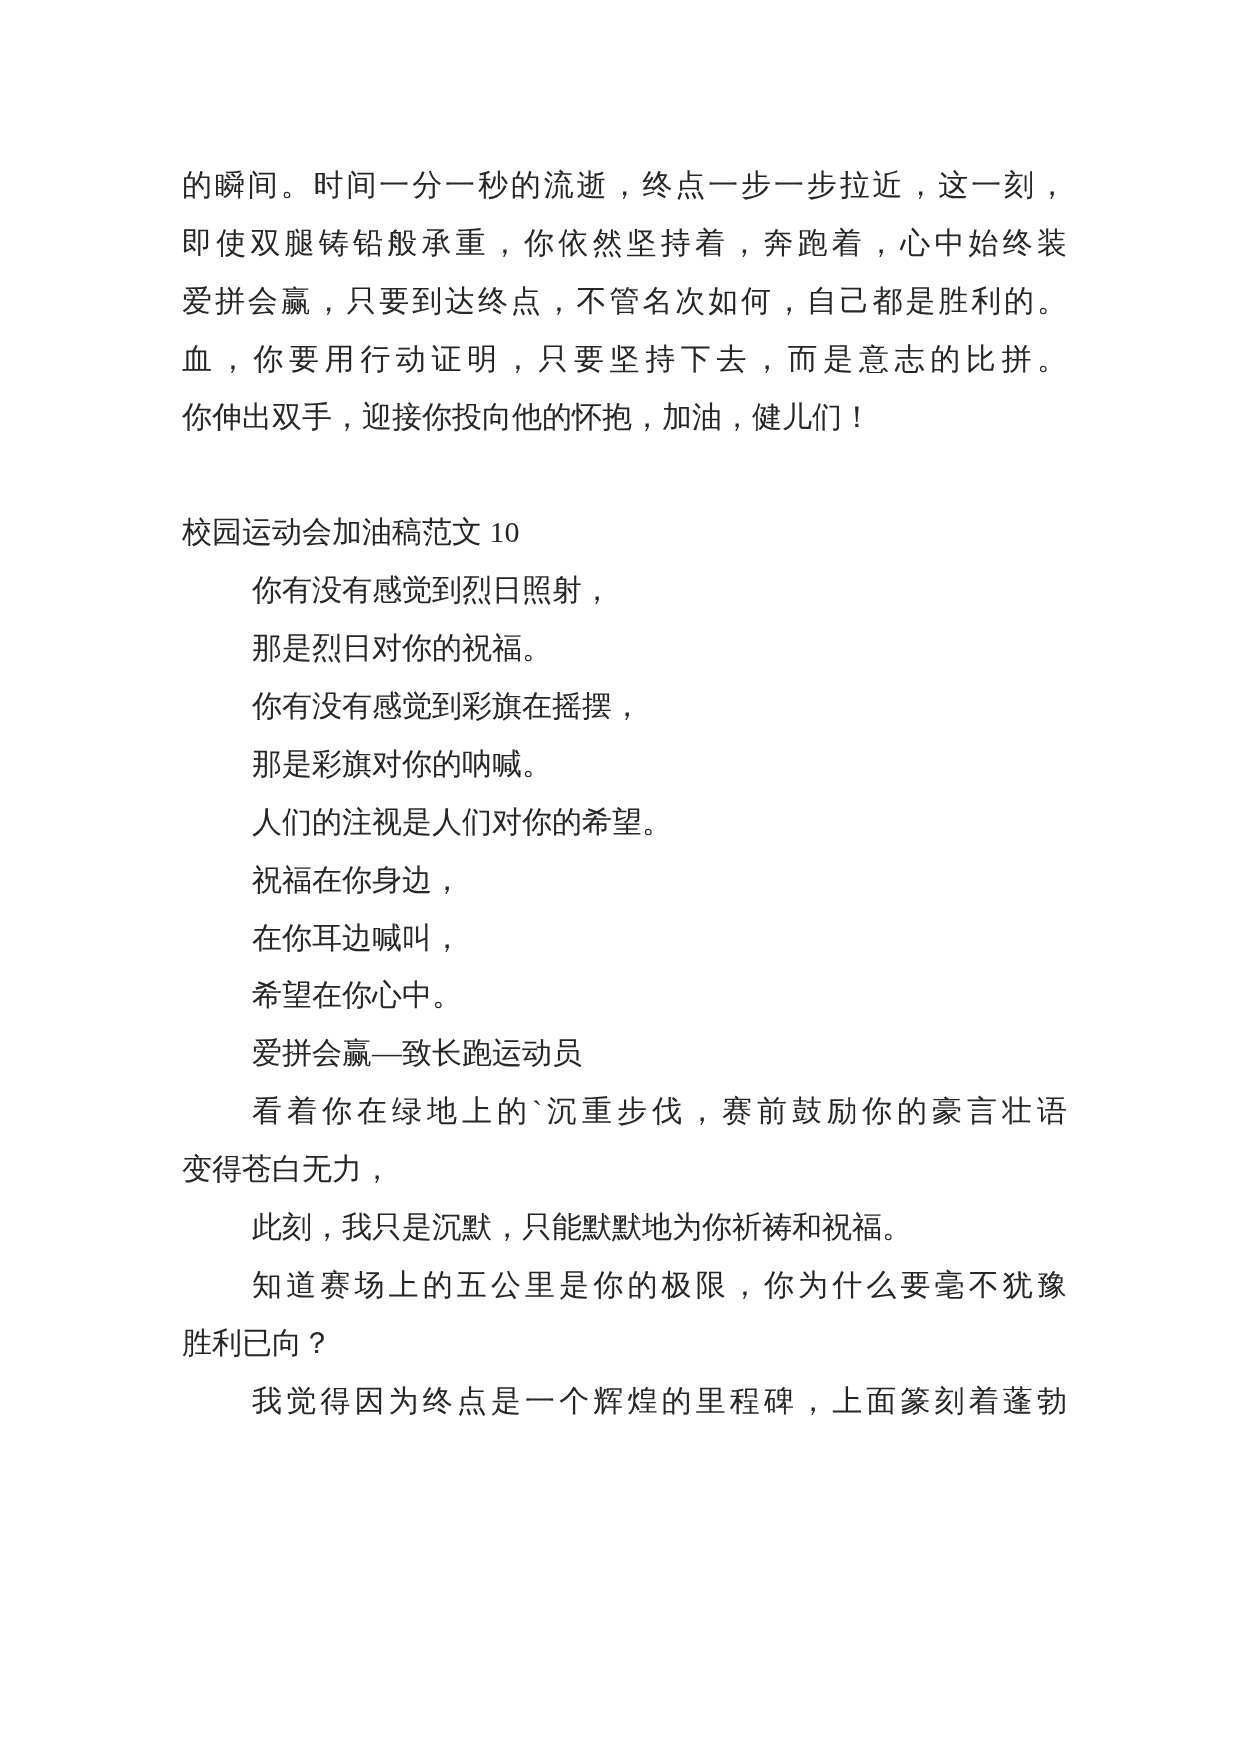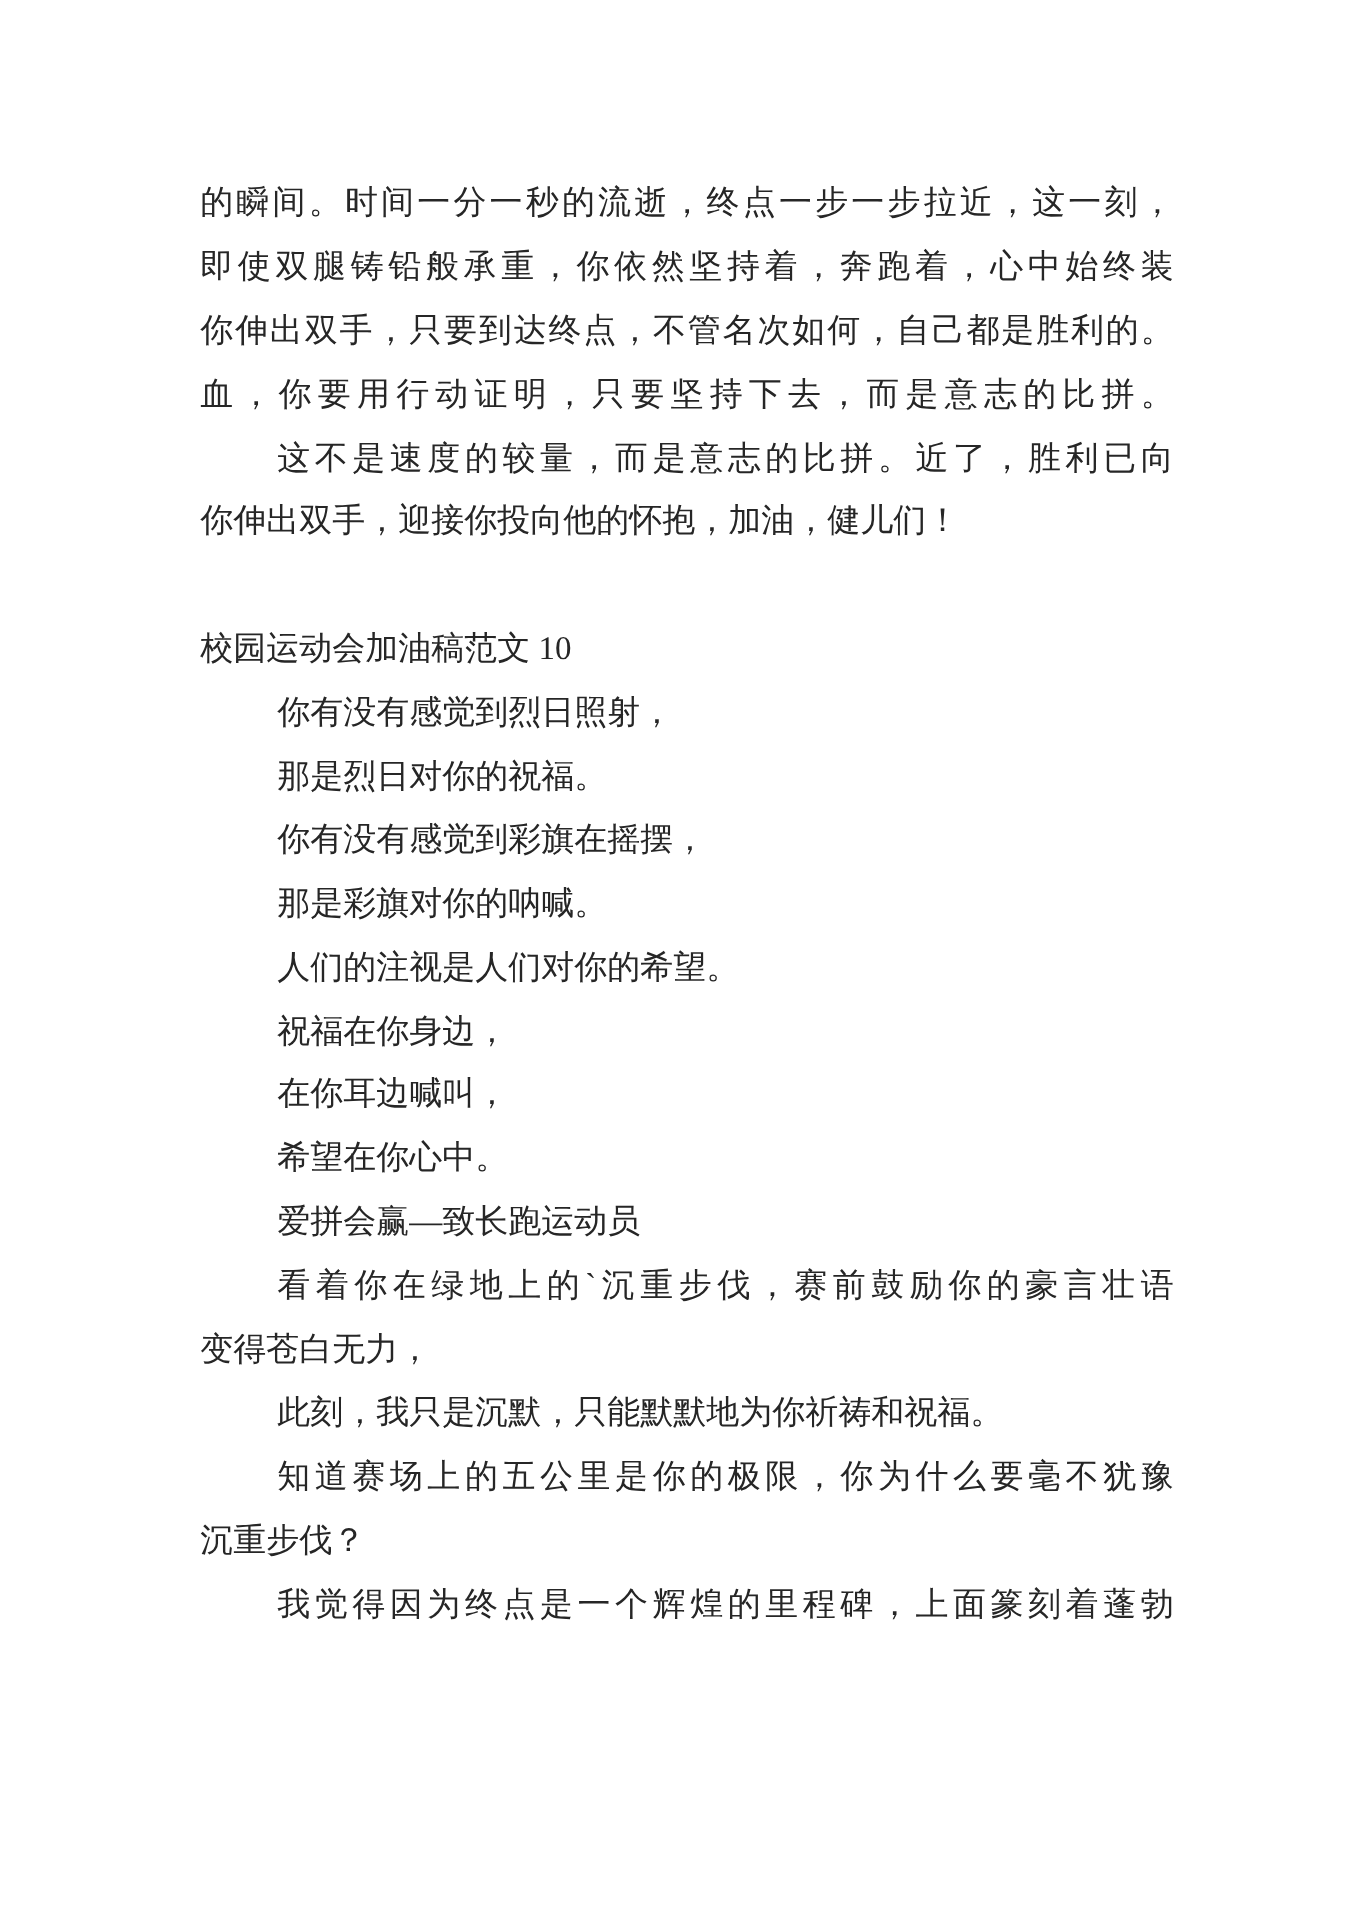--- a/index.html
+++ b/index.html
@@ -35,35 +35,34 @@
   }
   .line.blank {  }
 </style>
 </head>
 <body>
 
 <div class="page">
   <div class="text-block" style="color: rgb(38, 38, 38);">
       <div class="line fill">的瞬间。时间一分一秒的流逝，终点一步一步拉近，这一刻，</div>
       <div class="line fill">即使双腿铸铅般承重，你依然坚持着，奔跑着，心中始终装</div>
-      <div class="line fill">你伸出双手，只要到达终点，不管名次如何，自己都是胜利的。</div>
+      <div class="line fill">爱拼会赢，只要到达终点，不管名次如何，自己都是胜利的。</div>
       <div class="line fill">血，你要用行动证明，只要坚持下去，而是意志的比拼。</div>
-      <div class="line indent fill">这不是速度的较量，而是意志的比拼。近了，胜利已向</div>
       <div class="line">你伸出双手，迎接你投向他的怀抱，加油，健儿们！</div>
       <div class="line blank"></div>
       <div class="line">校园运动会加油稿范文 10</div>
       <div class="line indent">你有没有感觉到烈日照射，</div>
       <div class="line indent">那是烈日对你的祝福。</div>
       <div class="line indent">你有没有感觉到彩旗在摇摆，</div>
       <div class="line indent">那是彩旗对你的呐喊。</div>
       <div class="line indent">人们的注视是人们对你的希望。</div>
       <div class="line indent">祝福在你身边，</div>
       <div class="line indent">在你耳边喊叫，</div>
       <div class="line indent">希望在你心中。</div>
       <div class="line indent">爱拼会赢—致长跑运动员</div>
       <div class="line indent fill">看着你在绿地上的`沉重步伐，赛前鼓励你的豪言壮语</div>
       <div class="line">变得苍白无力，</div>
       <div class="line indent">此刻，我只是沉默，只能默默地为你祈祷和祝福。</div>
       <div class="line indent fill">知道赛场上的五公里是你的极限，你为什么要毫不犹豫</div>
-      <div class="line">沉重步伐？</div>
+      <div class="line">胜利已向？</div>
       <div class="line indent fill">我觉得因为终点是一个辉煌的里程碑，上面篆刻着蓬勃</div>
     </div>
 </div>
 
 </body></html>

